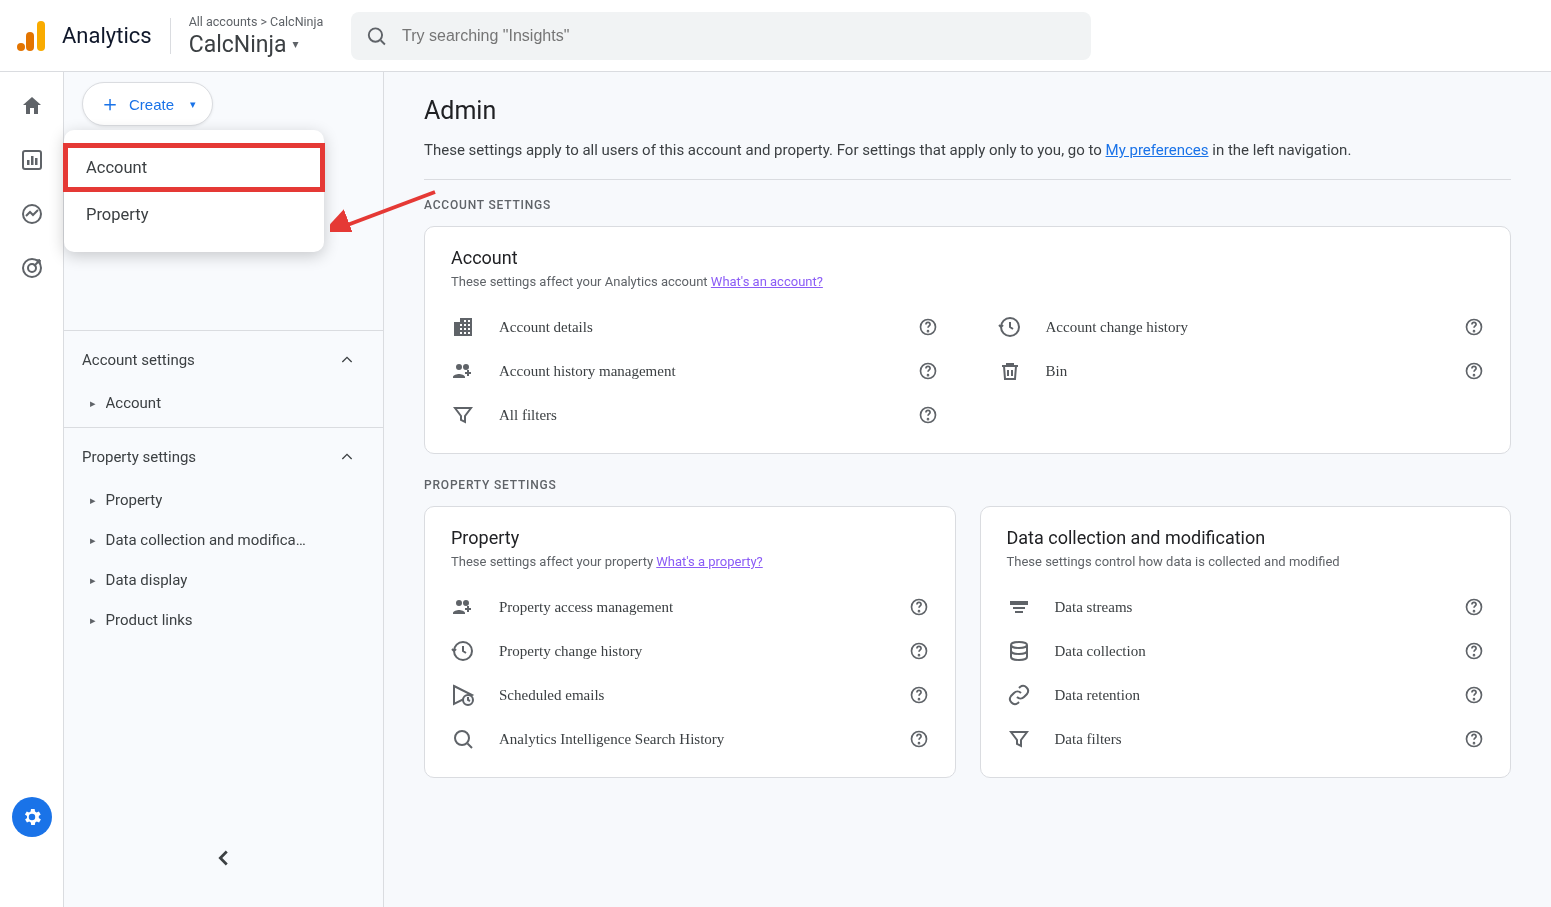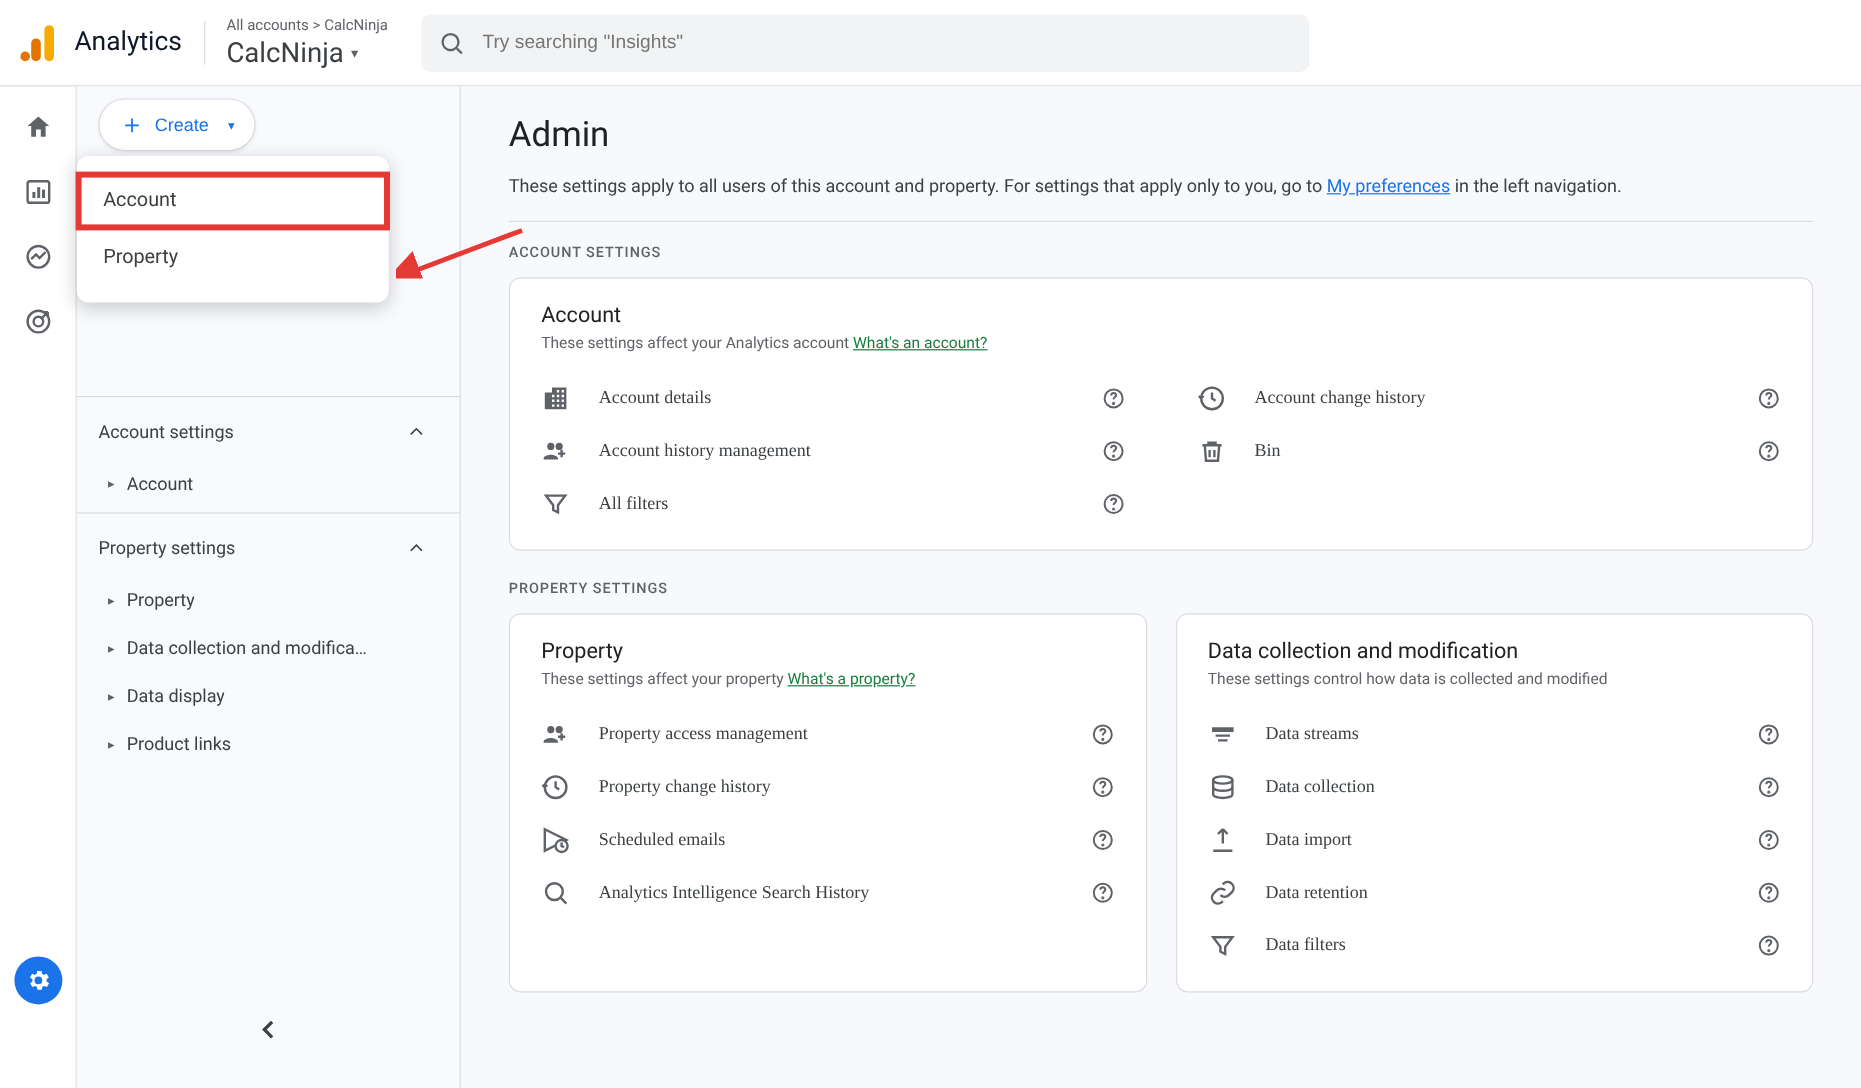--- a/index.html
+++ b/index.html
@@ -36,29 +36,29 @@
 .nav-section-head { display: flex; align-items: center; justify-content: space-between; font-size: 15px; color: #3c4043; padding: 14px 10px 14px 0; cursor: pointer; }
 .nav-item { display: flex; align-items: center; gap: 10px; font-size: 15px; color: #3c4043; padding: 11px 0 11px 8px; cursor: pointer; }
 .nav-item .caret { font-size: 11px; color: #5f6368; }
 .nav-item .label { white-space: nowrap; overflow: hidden; text-overflow: ellipsis; }
 .hr { border: none; border-top: 1px solid #dadce0; margin: 4px 0 6px -18px; width: calc(100% + 36px); }
 .nav-spacer { height: 200px; }
 
 .collapse { position: absolute; bottom: 38px; left: 50%; transform: translateX(-50%); color: #3c4043; cursor: pointer; }
 
 .main { flex: 1; padding: 24px 40px 0 40px; overflow: auto; background: #f7f9fc; }
-.main h1 { font-size: 29px; font-weight: 400; color: #202124; margin-bottom: 16px; }
+.main h1 { font-size: 25px; font-weight: 400; color: #202124; margin-bottom: 16px; }
 .main .subtitle { font-size: 15px; color: #3c4043; margin-bottom: 20px; }
 .main .subtitle a { color: #1a73e8; text-decoration: underline; }
 .sec-label { font-size: 12px; letter-spacing: .8px; color: #5f6368; font-weight: 500; margin-bottom: 14px; }
 
 .panel { background: #fff; border: 1px solid #dadce0; border-radius: 10px; padding: 20px 26px 16px 26px; margin-bottom: 24px; }
 .panel h2 { font-size: 18px; font-weight: 400; color: #202124; margin-bottom: 6px; }
 .panel .desc { font-size: 13px; color: #5f6368; margin-bottom: 16px; }
-.panel .desc a { color: #15803d; text-decoration: underline; }
+.panel .desc a { color: #8b5cf6; text-decoration: underline; }
 
 .panel-grid { display: grid; grid-template-columns: 1fr 1fr; gap: 0 60px; }
 .setting-row { display: flex; align-items: center; justify-content: space-between; padding: 10px 0; cursor: pointer; }
 .setting-left { display: flex; align-items: center; gap: 24px; font-family: Liberation Serif, serif; }
 .setting-left .ico { width: 24px; color: #5f6368; flex-shrink: 0; }
 .setting-label { font-size: 15px; color: #3c4043; }
 .help-icon { width: 20px; height: 20px; color: #5f6368; }
 
 .two-panels { display: grid; grid-template-columns: 1fr 1fr; gap: 24px; }
 
@@ -397,35 +397,20 @@
           <svg class="help-icon" viewBox="0 0 24 24" fill="none" stroke="currentColor" stroke-width="2">
               <circle cx="12" cy="12" r="9"></circle>
               <path d="M9.5 9a2.5 2.5 0 115 0c0 1.5-2.5 2-2.5 4"></path>
               <circle cx="12" cy="17" r="0.6" fill="currentColor"></circle>
             </svg>
         </div>
         <div class="setting-row">
           <div class="setting-left">
               <span class="ico">
                 <svg viewBox="0 0 24 24" fill="none" stroke="currentColor" stroke-width="2">
-                  <path d="M12 3v12m0-12l-4 4m4-4l4 4M4 21h16"></path>
-                </svg>
-              </span>
-              <span class="setting-label">Data import</span>
-            </div>
-          <svg class="help-icon" viewBox="0 0 24 24" fill="none" stroke="currentColor" stroke-width="2">
-              <circle cx="12" cy="12" r="9"></circle>
-              <path d="M9.5 9a2.5 2.5 0 115 0c0 1.5-2.5 2-2.5 4"></path>
-              <circle cx="12" cy="17" r="0.6" fill="currentColor"></circle>
-            </svg>
-        </div>
-        <div class="setting-row">
-          <div class="setting-left">
-              <span class="ico">
-                <svg viewBox="0 0 24 24" fill="none" stroke="currentColor" stroke-width="2">
                   <path d="M10 14a5 5 0 007 0l3-3a5 5 0 00-7-7l-1 1"></path>
                   <path d="M14 10a5 5 0 00-7 0l-3 3a5 5 0 007 7l1-1"></path>
                 </svg>
               </span>
               <span class="setting-label">Data retention</span>
             </div>
           <svg class="help-icon" viewBox="0 0 24 24" fill="none" stroke="currentColor" stroke-width="2">
               <circle cx="12" cy="12" r="9"></circle>
               <path d="M9.5 9a2.5 2.5 0 115 0c0 1.5-2.5 2-2.5 4"></path>
               <circle cx="12" cy="17" r="0.6" fill="currentColor"></circle>

